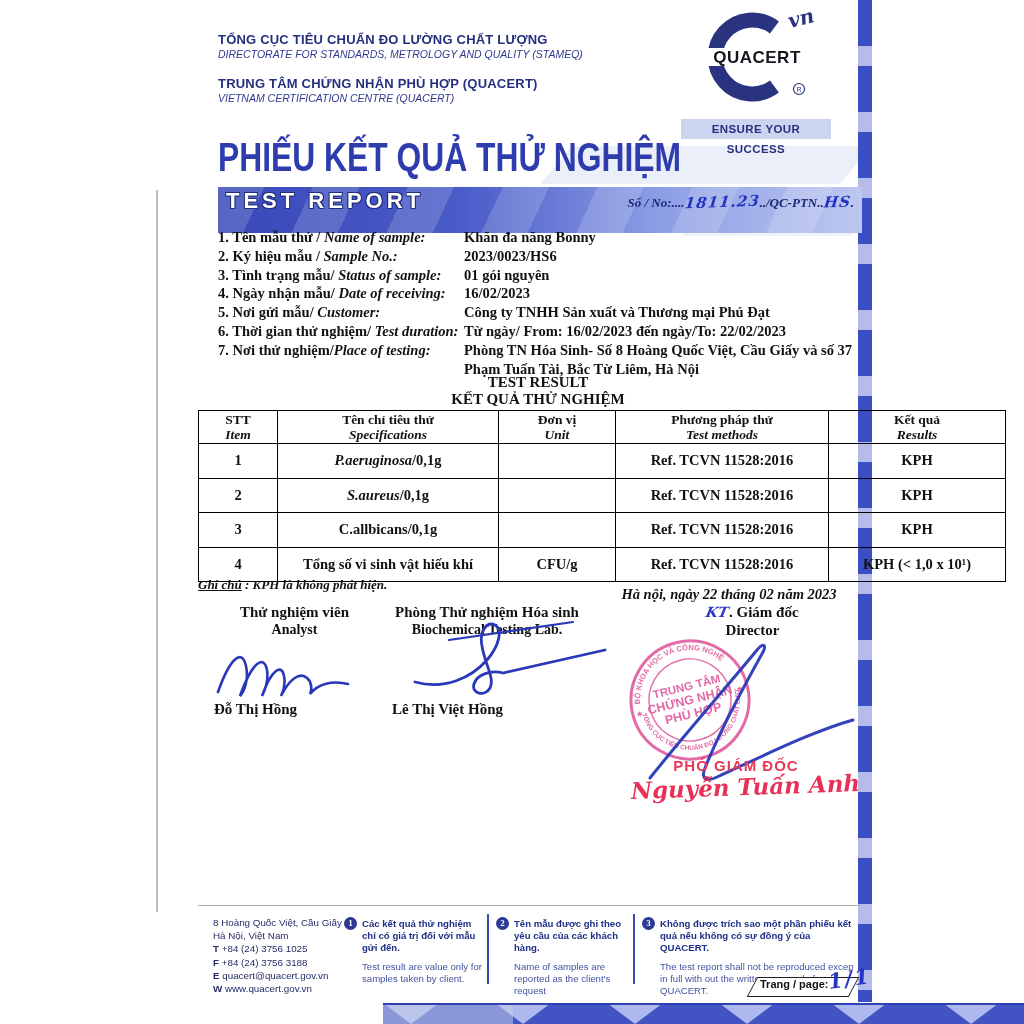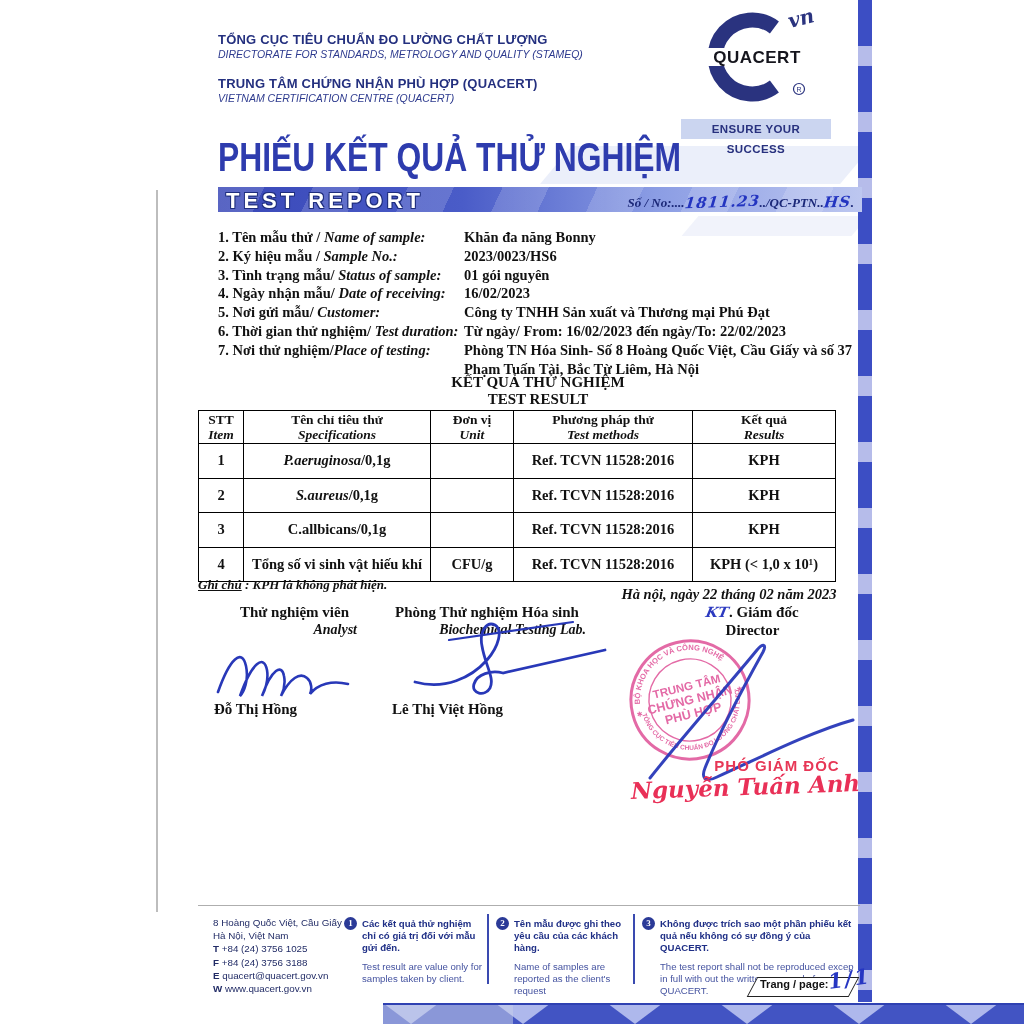--- a/index.html
+++ b/index.html
@@ -25,21 +25,21 @@
 
   .logo-box{left:695px;top:6px;width:128px;height:112px;}
   .slogan{left:681px;top:119px;width:150px;height:20px;background:#cbd5f0;
     font-family:"Liberation Sans",sans-serif;font-size:11.5px;font-weight:bold;color:#28317e;
     text-align:center;line-height:20px;letter-spacing:.4px;}
 
   .big-title{left:218px;top:134px;font-family:"Liberation Sans",sans-serif;font-size:37px;
     font-weight:bold;color:#2e3cae;white-space:nowrap;letter-spacing:0;
     transform:scale(.86,1.12);transform-origin:left top;}
 
-  .banner{left:218px;top:187px;width:644px;height:25px;
+  .banner{left:218px;top:187px;width:644px;height:46px;
     background:linear-gradient(90deg,#3948b8 0%,#4a5cc8 38%,#8b9de4 68%,#bdc7f0 100%);}
   .banner::before{content:"";position:absolute;inset:0;
     background:repeating-linear-gradient(115deg,rgba(255,255,255,.16) 0 42px,rgba(255,255,255,0) 42px 86px);}
   .banner-text{position:absolute;left:8px;top:1px;font-family:"Liberation Sans",sans-serif;
     font-size:22px;font-weight:bold;color:#fff;letter-spacing:4px;
     text-shadow:1px 1px 0 #1f2e7e,-1px -1px 0 #1f2e7e,1px -1px 0 #1f2e7e,-1px 1px 0 #1f2e7e;}
   .report-no{position:absolute;right:8px;top:6px;font-size:13px;font-weight:bold;font-style:italic;
     color:#1b2878;white-space:nowrap;}
   .hand{color:#2334c0;font-family:"DejaVu Serif",serif;font-style:italic;font-weight:bold;
     display:inline-block;transform:skewX(-8deg) rotate(-2deg);font-size:15px;letter-spacing:1px;}
@@ -47,45 +47,45 @@
   
   .info-list{left:218px;top:228px;width:642px;font-size:14.5px;font-weight:bold;line-height:18.8px;}
   .info-row{display:flex;}
   .info-label{width:246px;flex:none;}
   .info-en{font-style:italic;}
   .info-value{flex:1;}
 
   
   .result-title{left:218px;top:374px;width:640px;text-align:center;font-size:15px;font-weight:bold;line-height:17px;}
   table.result{position:absolute;left:198px;top:410px;border-collapse:collapse;}
-  table.result th,table.result td{border:1.6px solid #000;padding:0 0;}
+  table.result th,table.result td{border:1.6px solid #000;padding:0 17px;}
   table.result th{height:32px;font-size:13.5px;line-height:15px;}
   table.result td{height:33.5px;font-size:14.5px;font-weight:bold;text-align:center;}
   .th-en{font-style:italic;}
   td.spec{text-align:left;padding-left:12px;}
   .spec-i{font-style:italic;}
   .c-stt{width:44px;} .c-spec{width:186px;} .c-unit{width:82px;} .c-method{width:178px;} .c-res{width:142px;}
 
   .note-line{left:198px;top:577px;font-size:13px;font-weight:bold;font-style:italic;}
   .note-label{text-decoration:underline;}
 
   .date-line{left:598px;top:586px;width:262px;text-align:center;font-size:14.5px;font-weight:bold;font-style:italic;}
 
   .sig-title{text-align:center;font-size:15px;font-weight:bold;line-height:18px;}
-  .sig-en{font-style:italic;font-size:14px;text-align:right;}
+  .sig-en{font-size:14px;}
   #sig1-title{left:232px;top:603px;width:125px;}
   #sig2-title{left:388px;top:603px;width:198px;}
   #sig3-title{left:650px;top:603px;width:205px;}
   .kt-mark{color:#2c3ac0;font-family:"DejaVu Serif",serif;font-style:italic;display:inline-block;
     transform:skewX(-12deg);font-size:14px;}
   .sig-name{font-size:15px;font-weight:bold;}
   #name1{left:214px;top:701px;width:125px;}
   #name2{left:392px;top:701px;width:180px;}
 
-  .deputy-title{left:677px;top:757px;width:200px;text-align:center;
+  .deputy-title{left:636px;top:757px;width:200px;text-align:center;
     font-family:"Liberation Sans",sans-serif;font-size:15px;font-weight:bold;color:#e73756;letter-spacing:1px;}
   .deputy-name{left:628px;top:773px;width:235px;text-align:center;font-family:"DejaVu Serif",serif;
     font-style:italic;font-weight:bold;font-size:23px;color:#e93057;transform:rotate(-2deg);}
 
   
   .footer{font-family:"Liberation Sans",sans-serif;}
   .addr{left:213px;top:916px;width:140px;font-size:9.8px;line-height:13.2px;color:#222c66;}
   .addr b{font-weight:bold;}
   .fnote{font-size:9.6px;line-height:12px;color:#1f2f86;}
   .fnote .vi{font-weight:bold;margin-bottom:7px;}
@@ -165,22 +165,22 @@
       <div class="info-label"><span>6. Thời gian thử nghiệm/</span><span class="info-en"> Test duration:</span></div>
       <div class="info-value">Từ ngày/ From: 16/02/2023 đến ngày/To: 22/02/2023</div>
     </div>
     <div class="info-row">
       <div class="info-label"><span>7. Nơi thử nghiệm/</span><span class="info-en">Place of testing:</span></div>
       <div class="info-value">Phòng TN Hóa Sinh- Số 8 Hoàng Quốc Việt, Cầu Giấy và số 37 Phạm Tuấn Tài, Bắc Từ Liêm, Hà Nội</div>
     </div>
   </div>
 
   <div class="abs result-title">
+    <div>TEST RESULT</div>
     <div>KẾT QUẢ THỬ NGHIỆM</div>
-    <div>TEST RESULT</div>
   </div>
 
   <table class="result">
     <thead>
       <tr>
         <th class="c-stt">
             <div>STT</div>
             <div class="th-en">Item</div>
           </th>
         <th class="c-spec">

